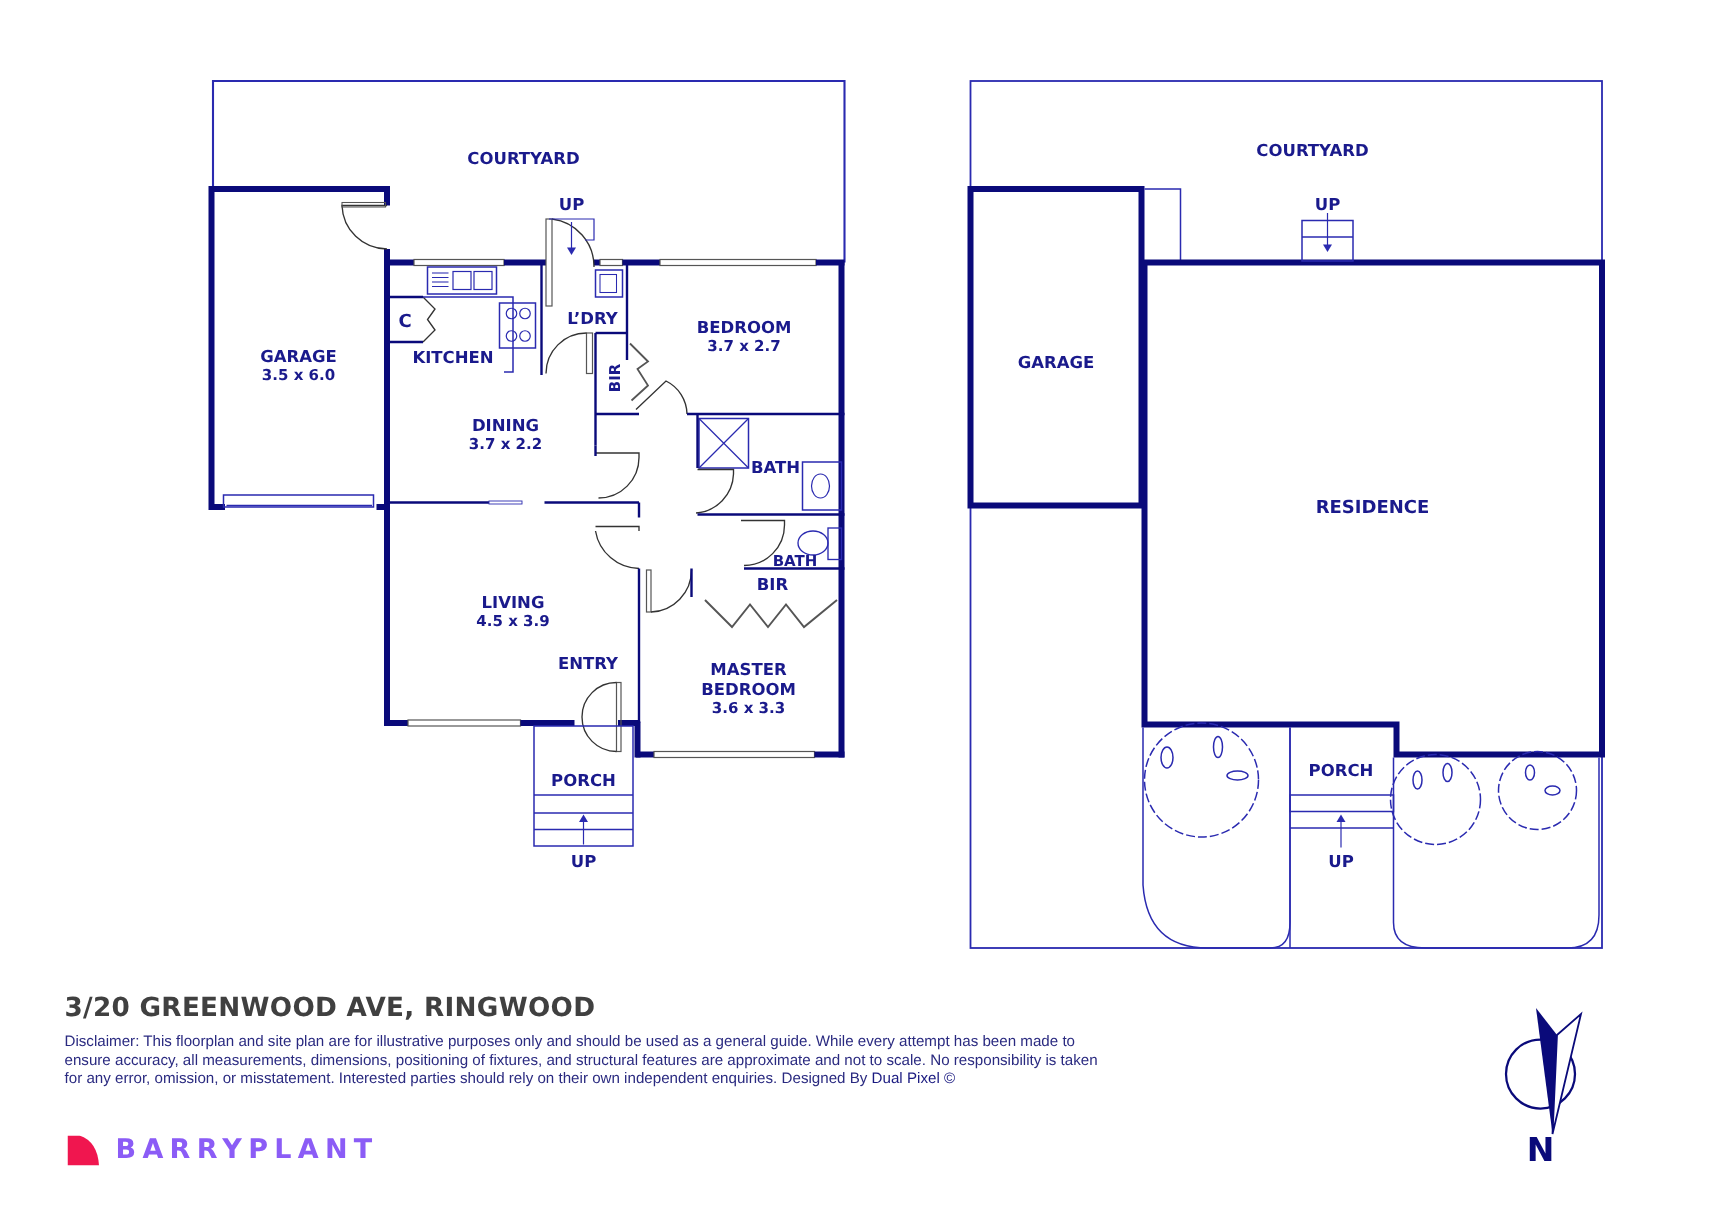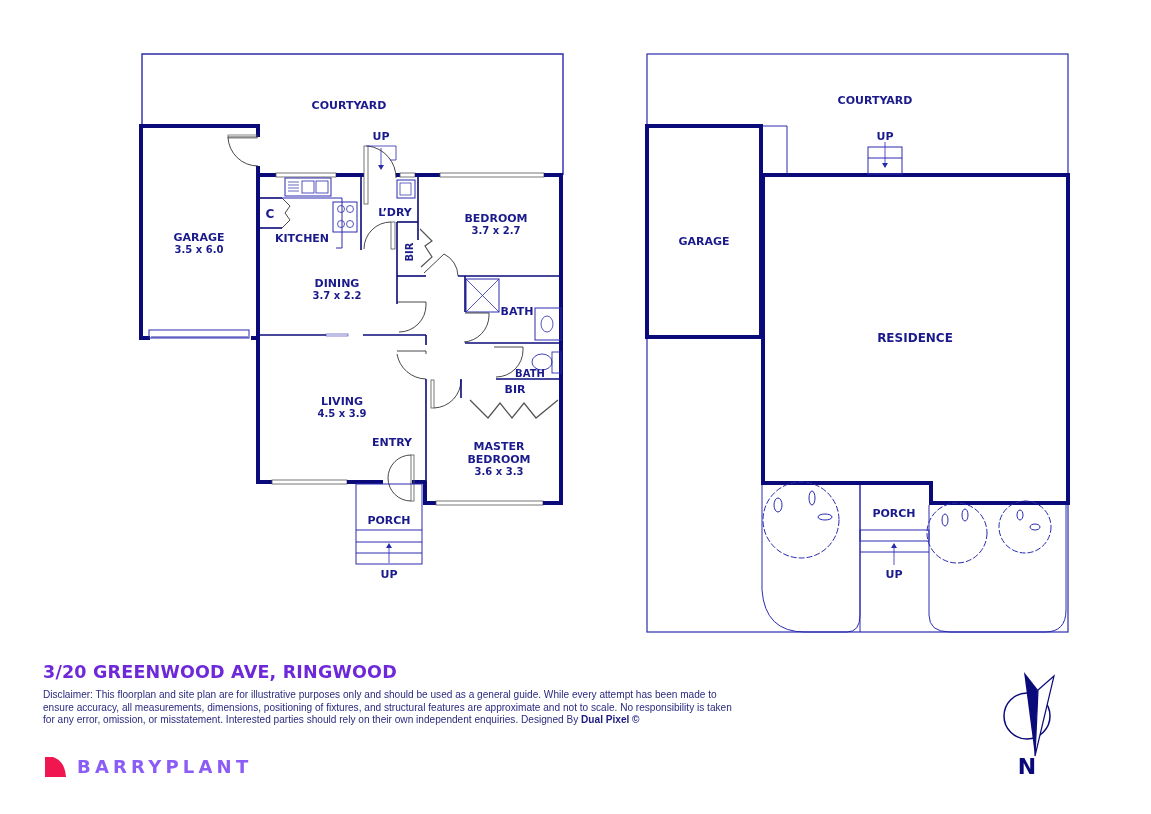--- a/index.html
+++ b/index.html
@@ -1,22 +1,22 @@
 <!DOCTYPE html>
 <html><head>
 <meta charset="utf-8">
 <style>
   html, body { margin:0; padding:0; background:#ffffff; }
   body { width:1151px; height:814px; position:relative; overflow:hidden; font-family:"DejaVu Sans", sans-serif; }
   svg.plan { position:absolute; left:0; top:0; }
   .lbl { font-family:"DejaVu Sans", sans-serif; font-weight:bold; fill:#1a1a8c; }
   .dim { font-family:"DejaVu Sans", sans-serif; font-weight:bold; fill:#1a1a8c; }
-  .title { position:absolute; left:43px; top:662px; font-size:17.5px; font-weight:bold; color:#6d28d9; letter-spacing:0.2px; font-family:"DejaVu Sans", sans-serif; }
+  .title { position:absolute; left:43px; top:662px; font-size:17.5px; font-weight:bold; color:#404040; letter-spacing:0.2px; font-family:"DejaVu Sans", sans-serif; }
   .disclaimer { position:absolute; left:43px; top:689px; width:690px; font-size:10.1px; line-height:12.6px; color:#2a2a80; font-family:"Liberation Sans", sans-serif; }
-  .disclaimer b { font-weight:bold; color:#1a1a80; }
+  .disclaimer b { font-weight:normal; color:#1a1a80; }
   .logo { position:absolute; left:45px; top:756px; display:flex; align-items:center; }
   .logo-mark { width:21px; height:20px; }
   .logo-text { margin-left:11px; font-family:"DejaVu Sans", sans-serif; font-weight:bold; font-size:18px; letter-spacing:4.2px; color:#8b5cf6; }
   .compass { position:absolute; left:1002px; top:670px; }
 </style>
 </head>
 <body>
 
 <svg class="plan" width="1151" height="814" viewBox="0 0 1151 814">
 

